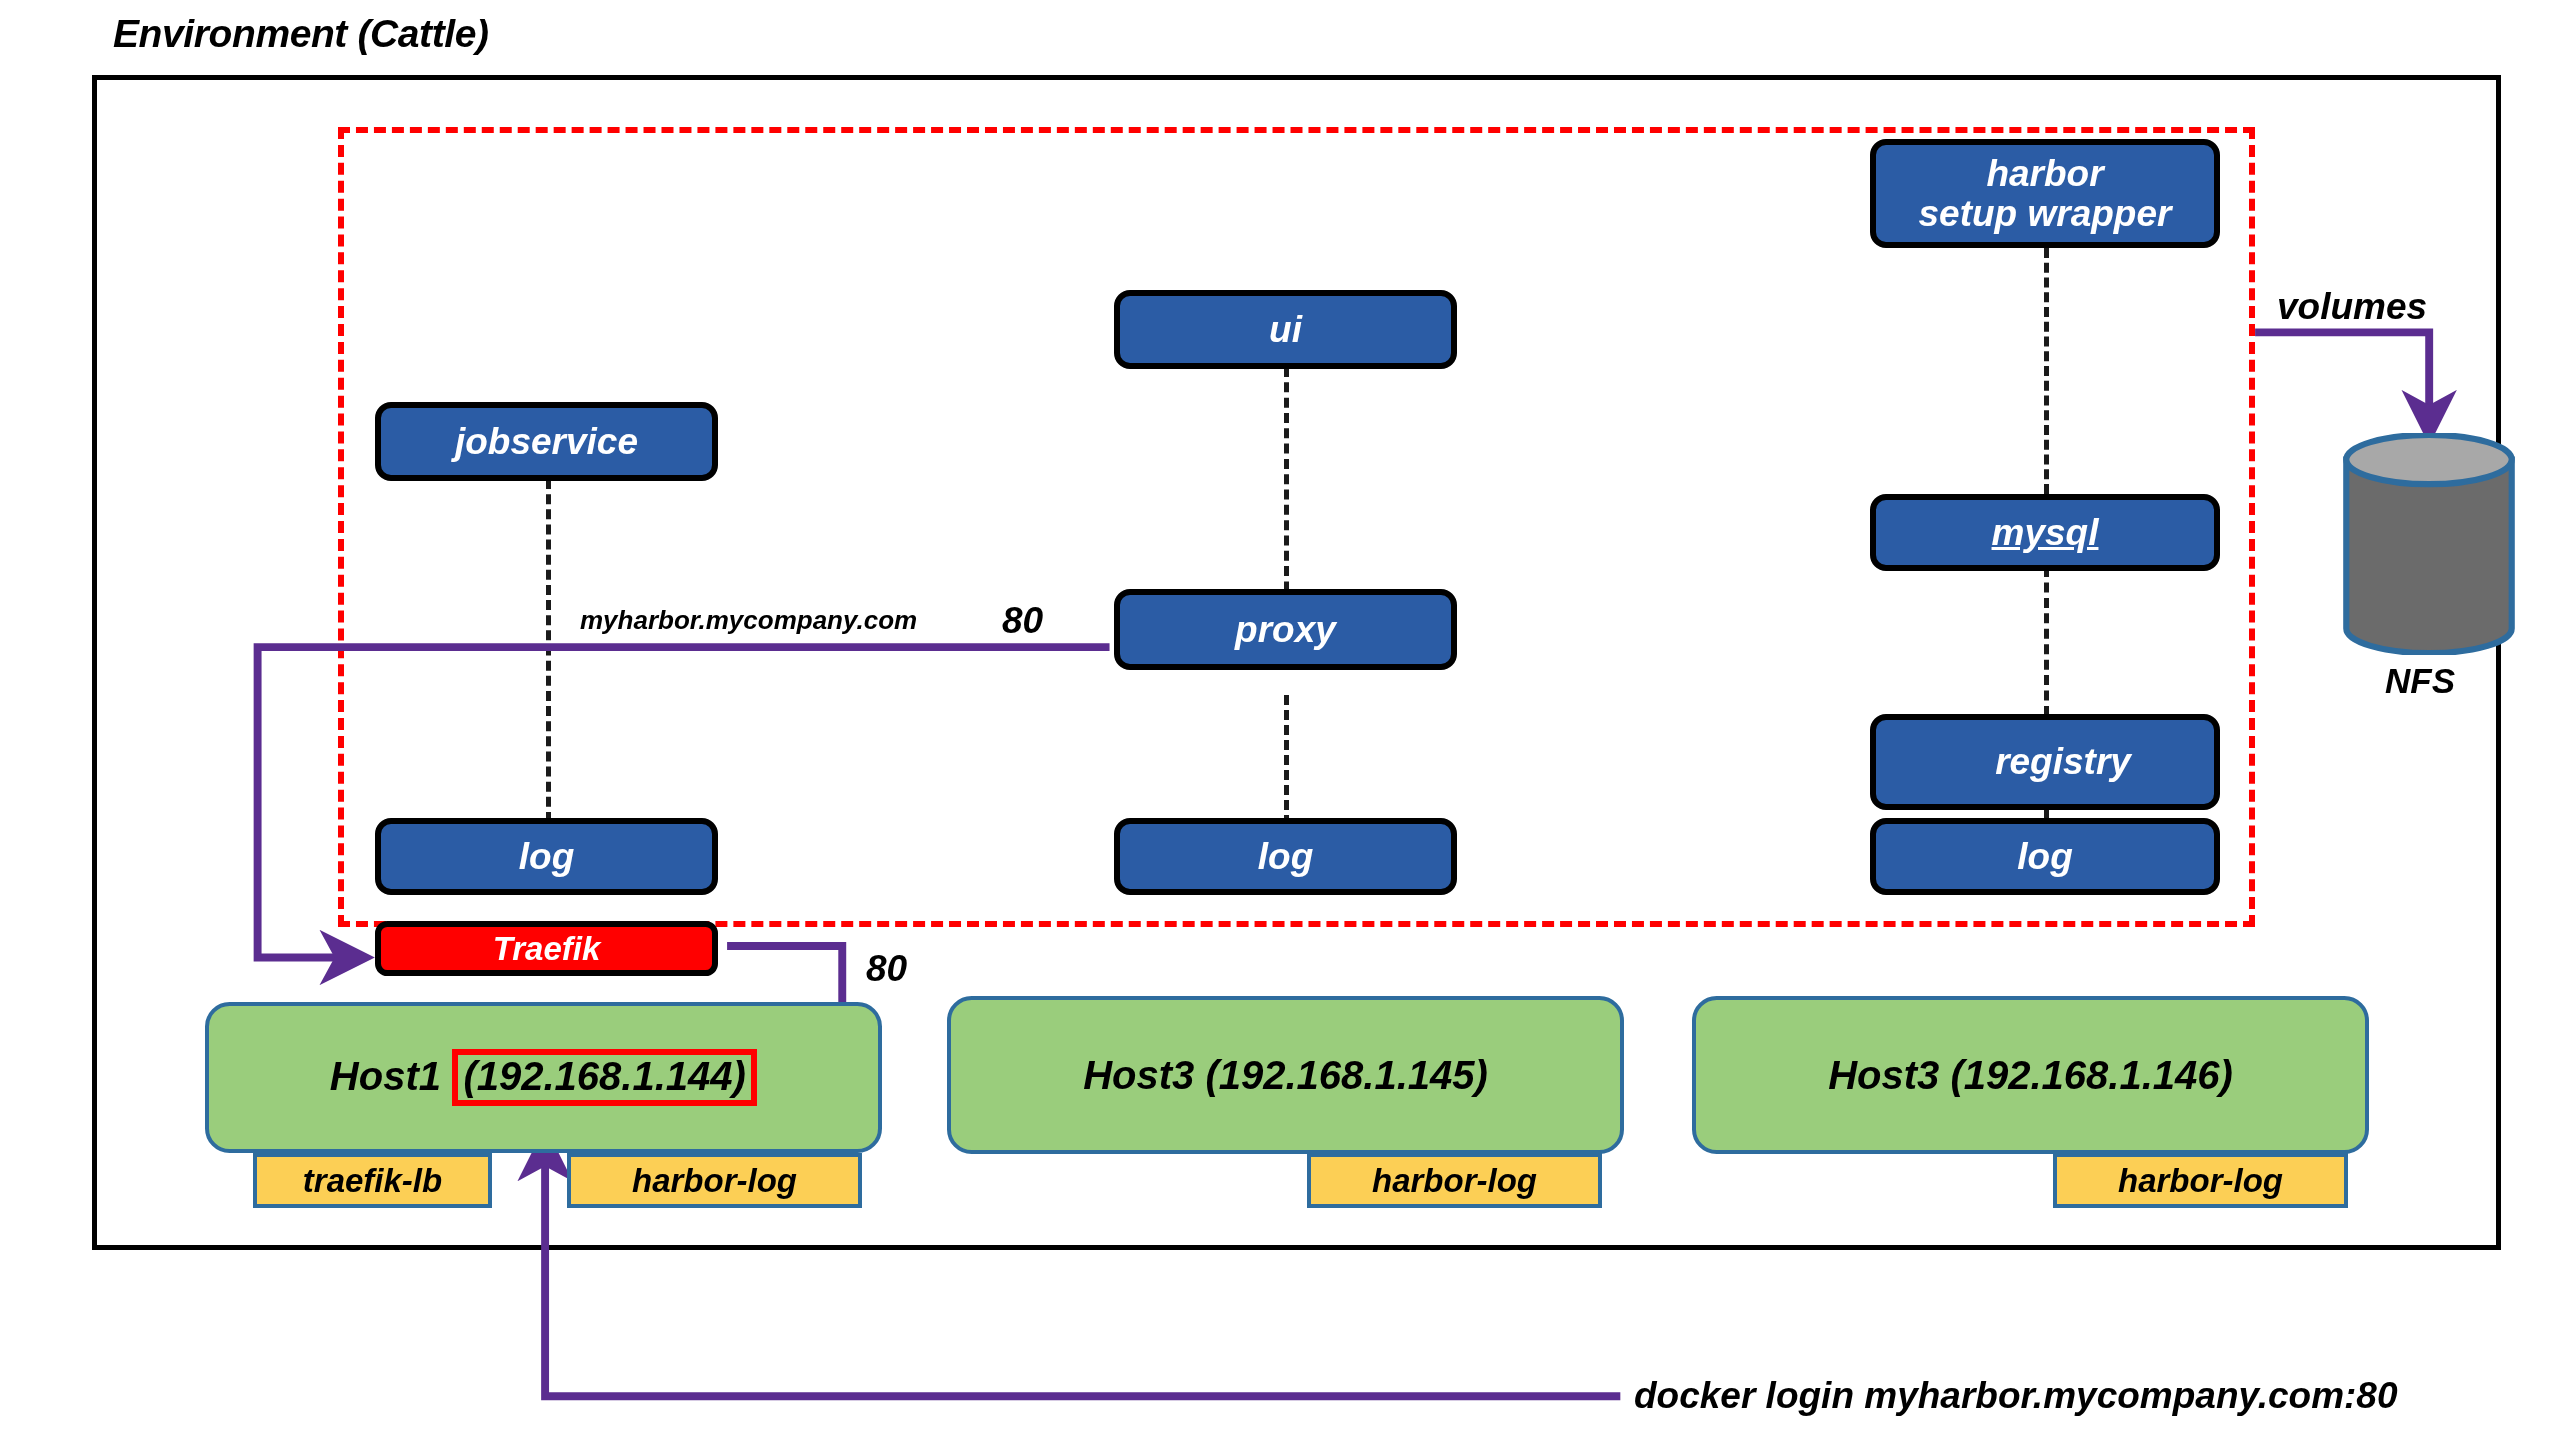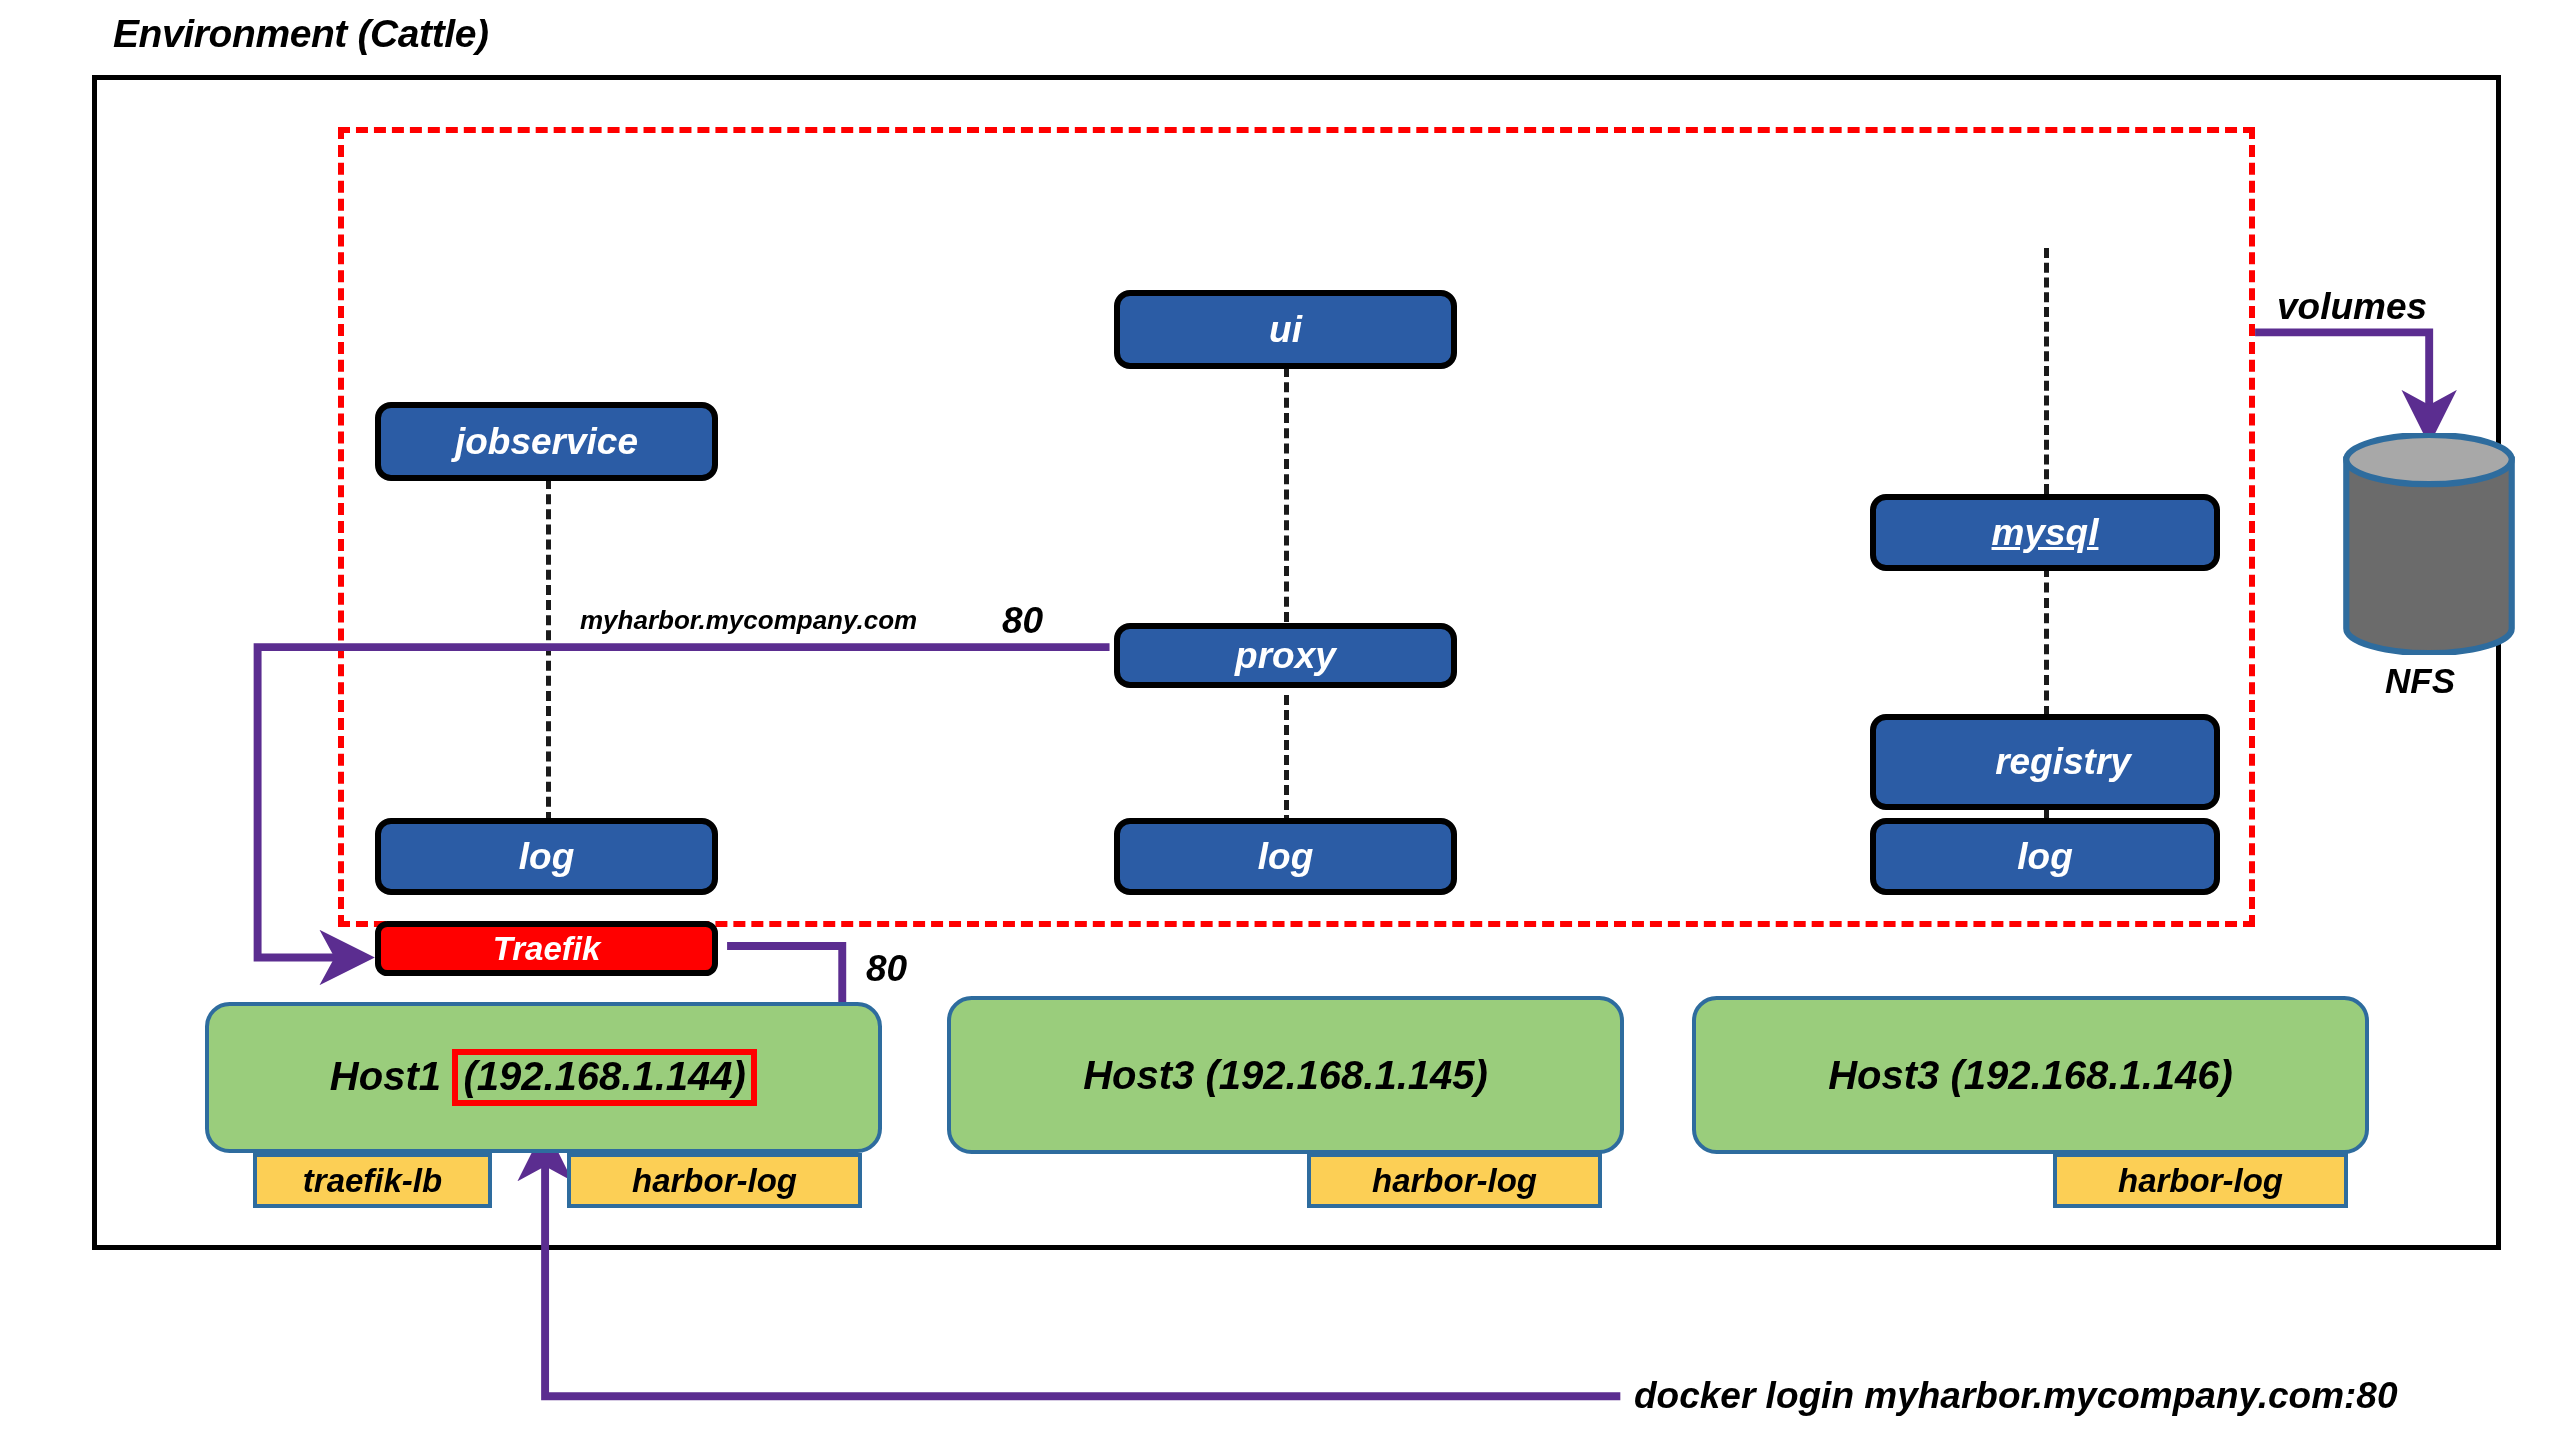--- a/index.html
+++ b/index.html
@@ -195,28 +195,32 @@
   </div>
 
   <div class="svc" style="left:375px; top:818px; width:343px; height:77px;">
     <span>log</span>
   </div>
 
   <div class="svc" style="left:1114px; top:290px; width:343px; height:79px;">
     <span>ui</span>
   </div>
 
-  <div class="svc" style="left:1114px; top:623px; width:343px; height:65px;">
+  <div class="svc" style="left:1114px; top:589px; width:343px; height:81px;">
     <span>proxy</span>
   </div>
 
   <div class="svc" style="left:1114px; top:818px; width:343px; height:77px;">
     <span>log</span>
   </div>
 
+  <div class="svc" style="left:1870px; top:139px; width:350px; height:109px;">
+    <span>harbor
+setup wrapper</span>
+  </div>
 
   <div class="svc" style="left:1870px; top:494px; width:350px; height:77px;text-decoration:underline;">
     <span>mysql</span>
   </div>
 
   <div class="svc" style="left:1870px; top:714px; width:350px; height:96px;padding-left:36px;">
     <span>registry</span>
   </div>
 
   <div class="svc" style="left:1870px; top:818px; width:350px; height:77px;">

